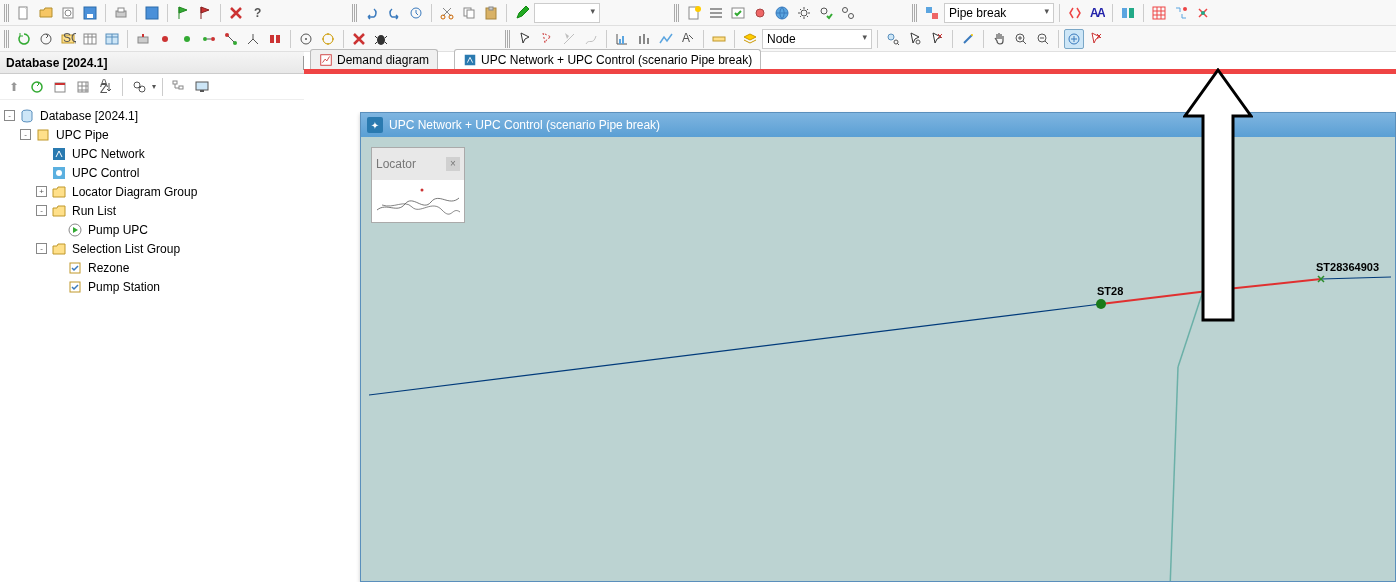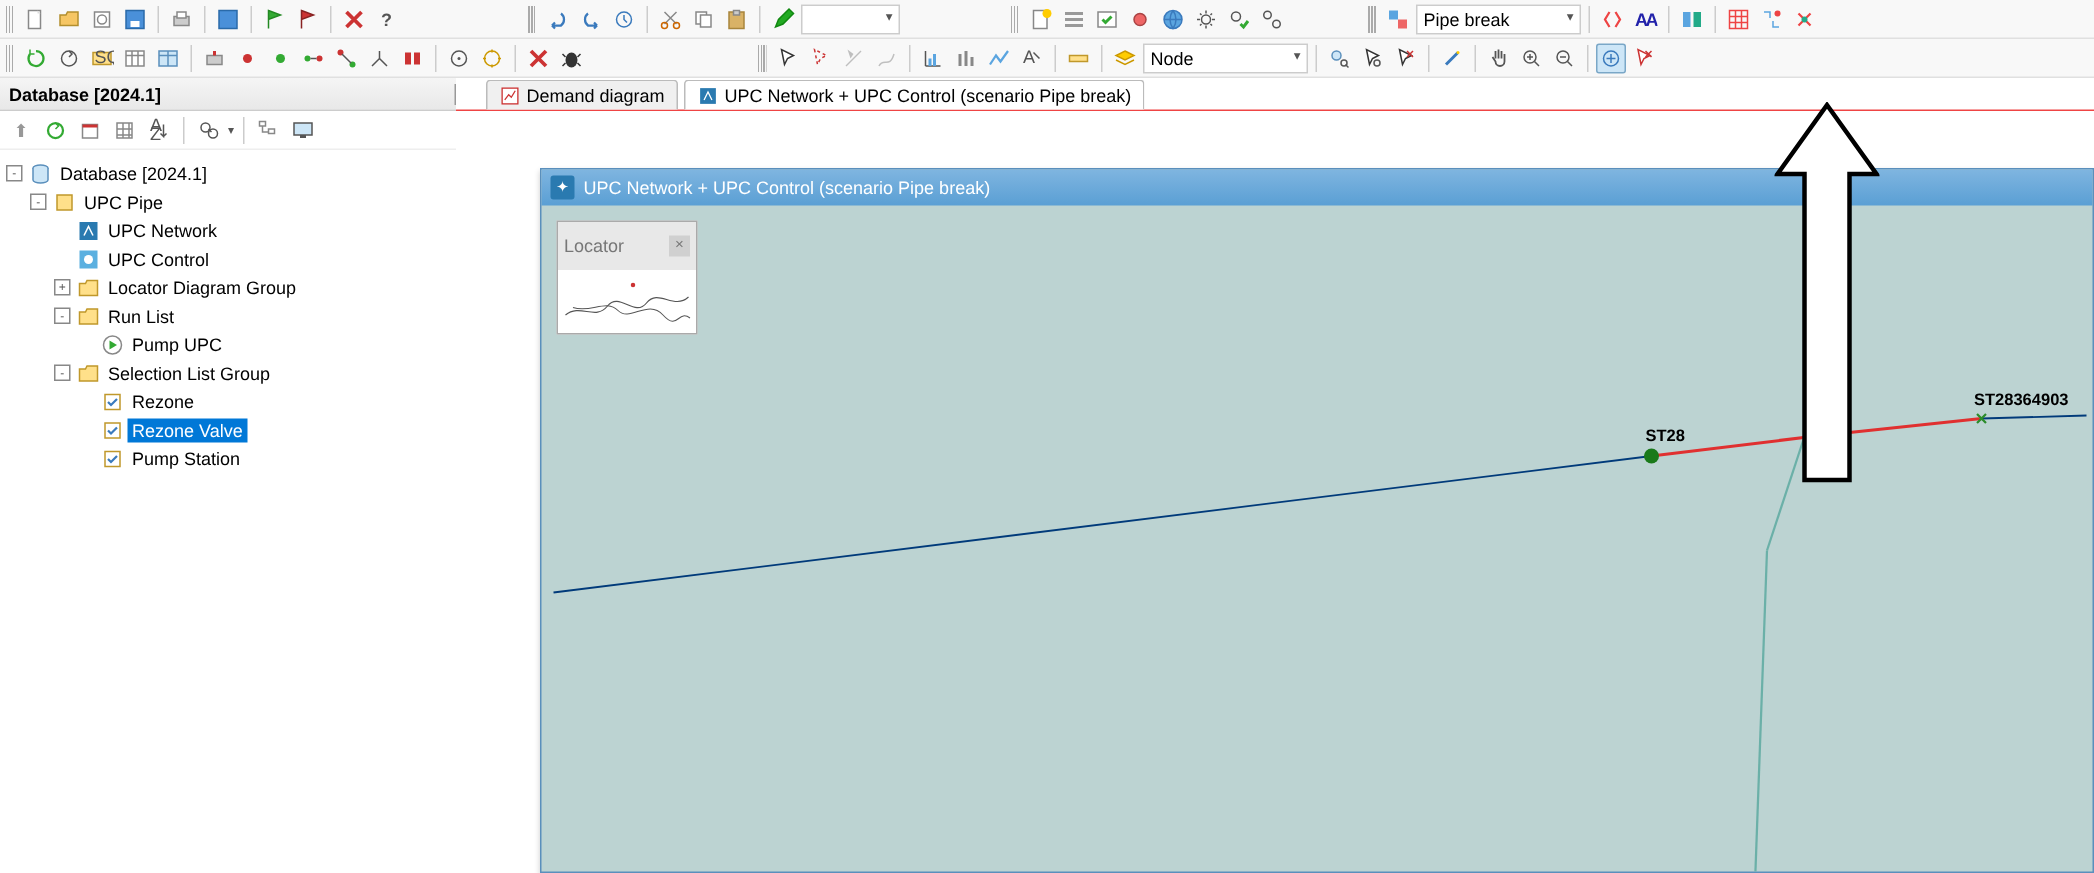--- a/index.html
+++ b/index.html
@@ -24,21 +24,21 @@
 .tree-item { display: flex; align-items: center; height: 19px; gap: 2px; cursor: pointer; white-space: nowrap; }
 .tree-indent { display: inline-block; }
 .tree-exp { width: 11px; height: 11px; border: 1px solid #888; font-size: 8px; text-align: center; line-height: 9px; color: #555; margin-right: 2px; }
 .tree-noexp { width: 13px; }
 .tree-icon { width: 16px; height: 16px; display: inline-flex; align-items: center; justify-content: center; font-size: 11px; }
 .tree-label { padding: 1px 3px; }
 .tree-item.sel .tree-label { background: #0078d7; color: #fff; }
 
 
 .workspace { position: absolute; left: 304px; top: 52px; right: 0; bottom: 0; background: #fff; }
-.doc-tabs { height: 22px; display: flex; align-items: flex-end; border-bottom: 1px solid #ef4444; padding-left: 20px; gap: 4px; }
+.doc-tabs { height: 22px; display: flex; align-items: flex-end; border-bottom: 5px solid #ef4444; padding-left: 6px; gap: 16px; }
 .doc-tab { height: 20px; border: 1px solid #bbb; border-bottom: none; border-radius: 3px 3px 0 0; padding: 0 8px; display: flex; align-items: center; gap: 4px; background: #f0f0f0; font-size: 11px; cursor: pointer; }
 .doc-tab.active { background: #fff; }
 .tab-icon { width: 14px; height: 14px; display: inline-flex; align-items: center; justify-content: center; font-size: 10px; }
 
 
 .map-win { position: absolute; left: 56px; top: 60px; right: 0; bottom: 0; border: 1px solid #5a8fbc; background: #bcd3d2; box-shadow: 0 2px 4px rgba(0,0,0,0.2); }
 .map-title { height: 24px; background: linear-gradient(#7fb5e0,#5a9fd4); color: #fff; display: flex; align-items: center; padding: 0 6px; gap: 6px; font-size: 12px; }
 .map-title .icon { width: 16px; height: 16px; background: #2a7ab0; border-radius: 2px; display: flex; align-items: center; justify-content: center; color: #fff; font-size: 10px; }
 .locator { position: absolute; left: 10px; top: 34px; width: 94px; border: 1px solid #aaa; background: #f4f4f4; }
 .locator-head { height: 18px; background: #e8e8e8; display: flex; align-items: center; padding: 16px 4px; font-size: 10px; color: #777; }
@@ -645,31 +645,20 @@
         <span class="tree-indent" style="width: 48px;"></span>
         <span class="tree-noexp"></span>
         <span class="tree-icon">
           <svg class="ico" viewBox="0 0 16 16">
             <rect x="3" y="3" width="10" height="10" fill="#fff" stroke="#c0982b"></rect>
             <path d="M5 8l2 2 4-4" stroke="#3a7abd" stroke-width="1.5" fill="none"></path>
           </svg>
         </span>
         <span class="tree-label">Rezone</span>
       </div>
-      <div class="tree-item sel">
-        <span class="tree-indent" style="width: 48px;"></span>
-        <span class="tree-noexp"></span>
-        <span class="tree-icon">
-          <svg class="ico" viewBox="0 0 16 16">
-            <rect x="3" y="3" width="10" height="10" fill="#fff" stroke="#c0982b"></rect>
-            <path d="M5 8l2 2 4-4" stroke="#3a7abd" stroke-width="1.5" fill="none"></path>
-          </svg>
-        </span>
-        <span class="tree-label">Rezone Valve</span>
-      </div>
       <div class="tree-item">
         <span class="tree-indent" style="width: 48px;"></span>
         <span class="tree-noexp"></span>
         <span class="tree-icon">
           <svg class="ico" viewBox="0 0 16 16">
             <rect x="3" y="3" width="10" height="10" fill="#fff" stroke="#c0982b"></rect>
             <path d="M5 8l2 2 4-4" stroke="#3a7abd" stroke-width="1.5" fill="none"></path>
           </svg>
         </span>
         <span class="tree-label">Pump Station</span>

